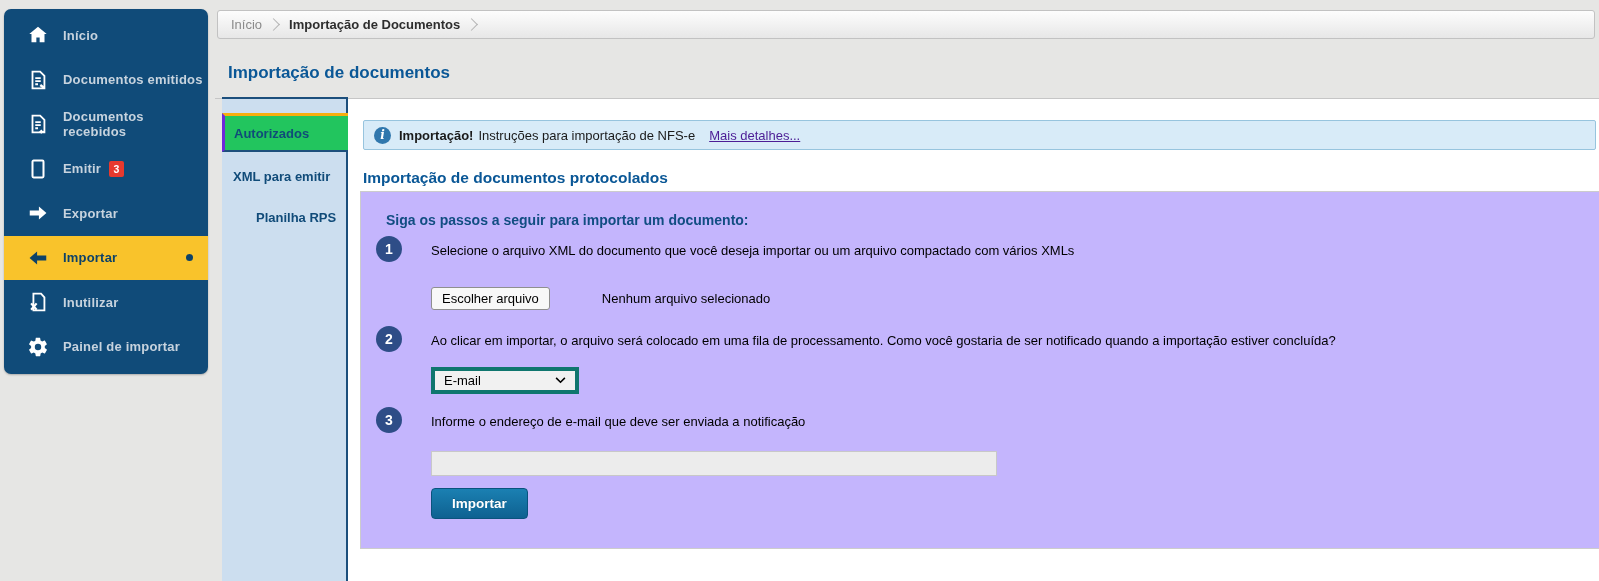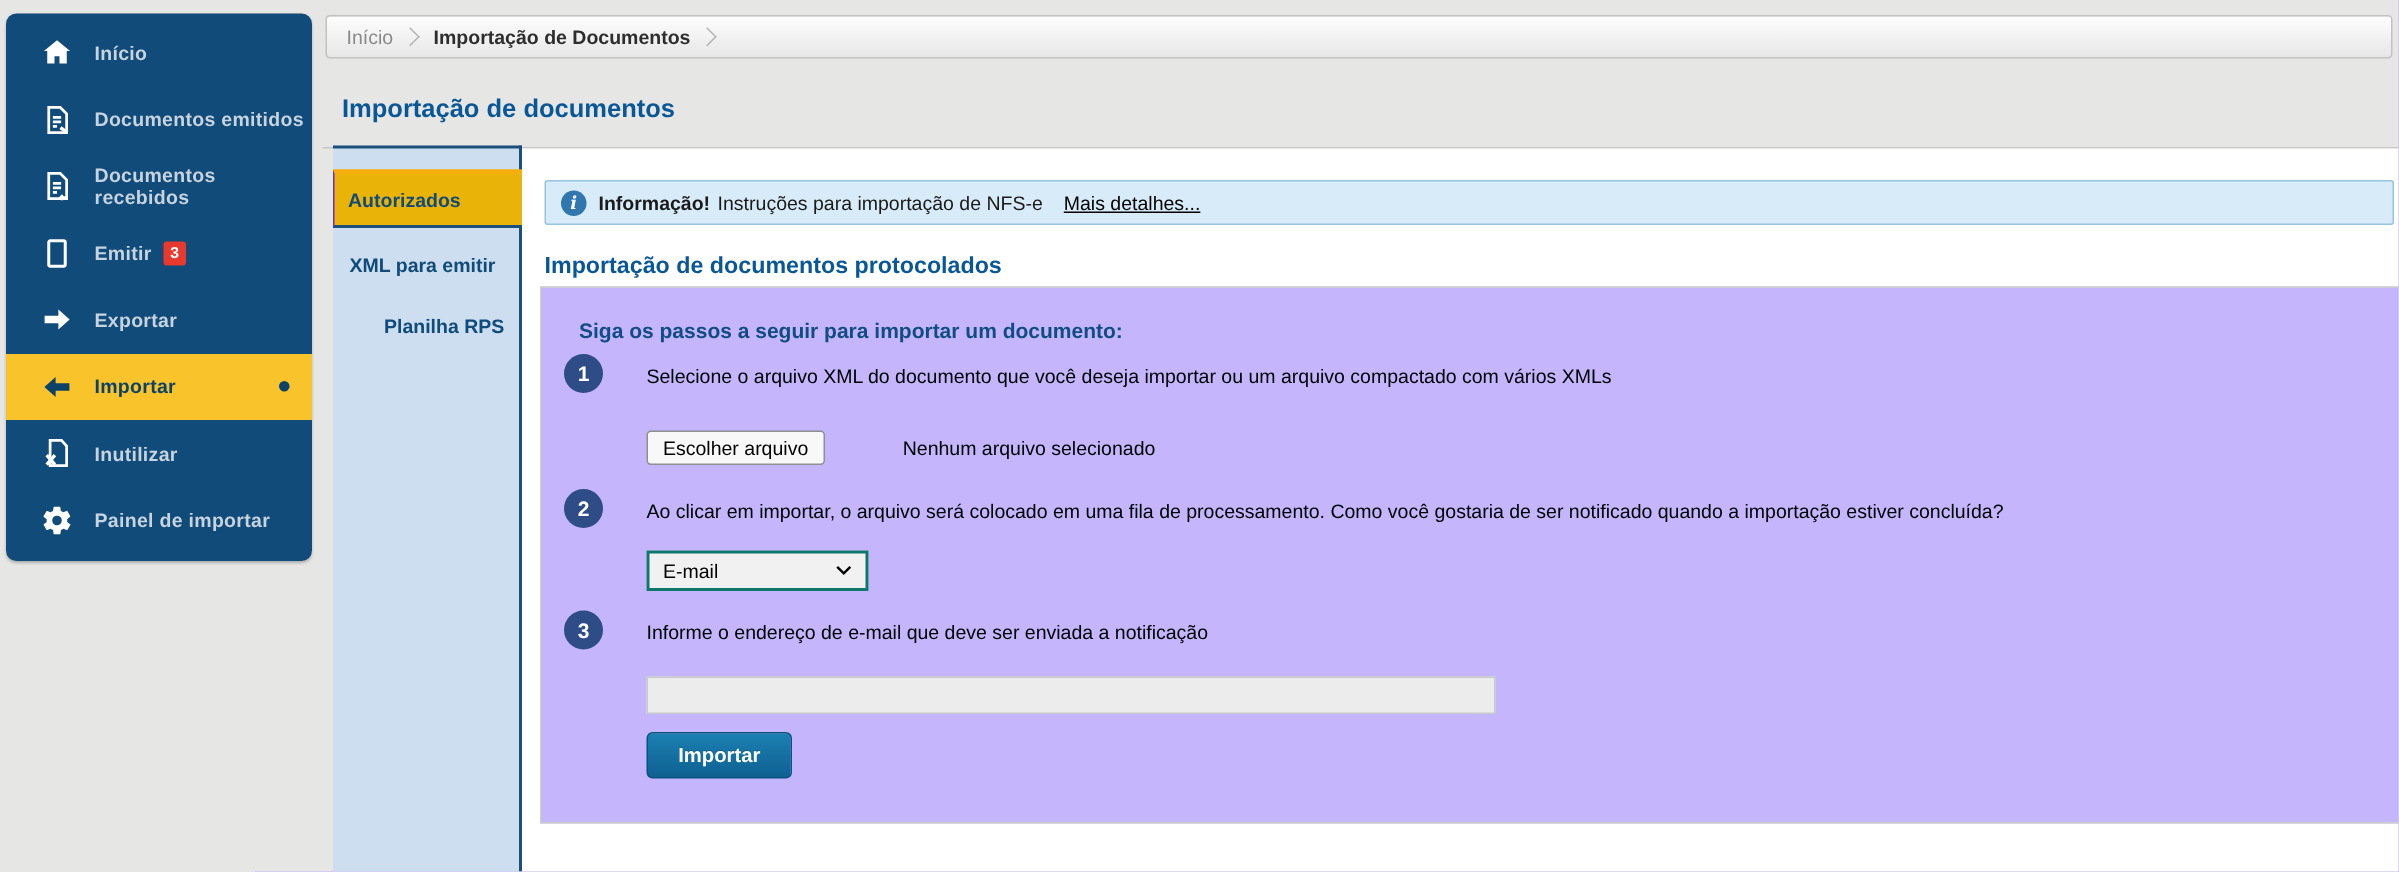--- a/index.html
+++ b/index.html
@@ -52,22 +52,22 @@
   .header-divider { position:absolute; left:215px; right:0; top:98px; height:1px; background:#c6c6c6; }
   .main-white { position:absolute; left:348px; top:99px; right:0; bottom:0; background:#ffffff; }
 
   
   .tab-panel {
     position:absolute; left:222px; top:97px; width:126px; bottom:0;
     background:#ccdeef; border-top:2px solid #1c4f7c; border-right:2px solid #1c4f7c;
   }
   .tab-active {
     position:absolute; left:0; top:14px; width:126px; height:39px;
-    background:#eab308;
-    border-top:3px solid #f6ae0d; border-bottom:2px solid #1c4f7c; border-left:1px solid #6d28d9;
+    background:#22c55e;
+    border-top:3px solid #f6ae0d; border-bottom:2px solid #1c4f7c; border-left:3px solid #6d28d9;
     display:flex; align-items:center; padding-left:9px;
     font-size:13px; font-weight:bold; color:#104b79; cursor:pointer;
   }
   .tab-plain {
     position:absolute; left:0; width:100%; height:30px; display:flex; align-items:center;
     padding-left:11px; font-size:13px; font-weight:bold; color:#104b79; cursor:pointer;
   }
   .tab-xml      { top:62px; }
   .tab-planilha { top:103px;padding-left:34px; }
 
@@ -77,21 +77,21 @@
     background:#d8ebf8; border:1px solid #97c4de; border-radius:2px;
     display:flex; align-items:center; padding-left:10px; font-size:13px;
   }
   .info-icon {
     width:17px; height:17px; border-radius:50%; background:#3077ad; color:#fff;
     font-family:"DejaVu Serif", serif; font-style:italic; font-weight:bold; font-size:12px;
     display:flex; align-items:center; justify-content:center; margin-right:8px; flex:0 0 17px;
   }
   .info-title { font-weight:bold; color:#1a1a1a; margin-right:5px; }
   .info-text  { color:#1a1a1a; }
-  .info-link  { color:#000000; text-decoration:underline; margin-left:14px; cursor:pointer; }
+  .info-link  { color:#4c1d95; text-decoration:underline; margin-left:14px; cursor:pointer; }
 
   .section-heading { position:absolute; left:363px; top:169px; font-size:15.5px; font-weight:bold; color:#0a5796; }
 
   
   .steps-box {
     position:absolute; left:360px; top:191px; width:1359px; height:358px;
     background:#c4b5fd; border:1px solid #cccccc;
   }
   .steps-intro { position:absolute; left:25px; top:20px; font-size:14px; font-weight:bold; color:#114d82; }
   .step-circle {
@@ -105,21 +105,21 @@
 
   .file-row { position:absolute; left:70px; top:95px; display:flex; align-items:center;gap:44px; }
   .file-btn {
     font-size:13px; color:#000; background:#f8f8f8; border:1px solid #8f8f8f;
     border-radius:3px; padding:3px 10px; cursor:pointer;
   }
   .file-status { font-size:13px; margin-left:8px; color:#000; }
 
   .select-box {
     position:absolute; left:70px; top:175px; width:148px; height:27px;
-    background:#f1f1f1; border:2px solid #0f766e;
+    background:#f1f1f1; border:4px solid #0f766e;
     display:flex; align-items:center; padding:0 9px; cursor:pointer;
   }
   .select-box .val { font-size:13px; color:#000; flex:1; }
   .select-box svg { width:11px; height:7px; display:block; }
 
   .email-input {
     position:absolute; left:70px; top:259px; width:566px; height:25px;
     background:#ececec; border:1px solid #c8c8c8; font-size:13px; padding:0 6px;
     font-family:"Liberation Sans", sans-serif;
   }
@@ -229,21 +229,21 @@
 <div class="main-white"></div>
 
 <div class="tab-panel">
   <div class="tab-active">Autorizados</div>
   <div class="tab-plain tab-xml">XML para emitir</div>
   <div class="tab-plain tab-planilha">Planilha RPS</div>
 </div>
 
 <div class="info-banner">
   <span class="info-icon">i</span>
-  <span class="info-title">Informação!</span>
+  <span class="info-title">Importação!</span>
   <span class="info-text">Instruções para importação de NFS-e</span>
   <a class="info-link">Mais detalhes...</a>
 </div>
 
 <h2 class="section-heading">Importação de documentos protocolados</h2>
 
 <div class="steps-box">
   <div class="steps-intro">Siga os passos a seguir para importar um documento:</div>
 
   <div class="step-circle c1">1</div>

